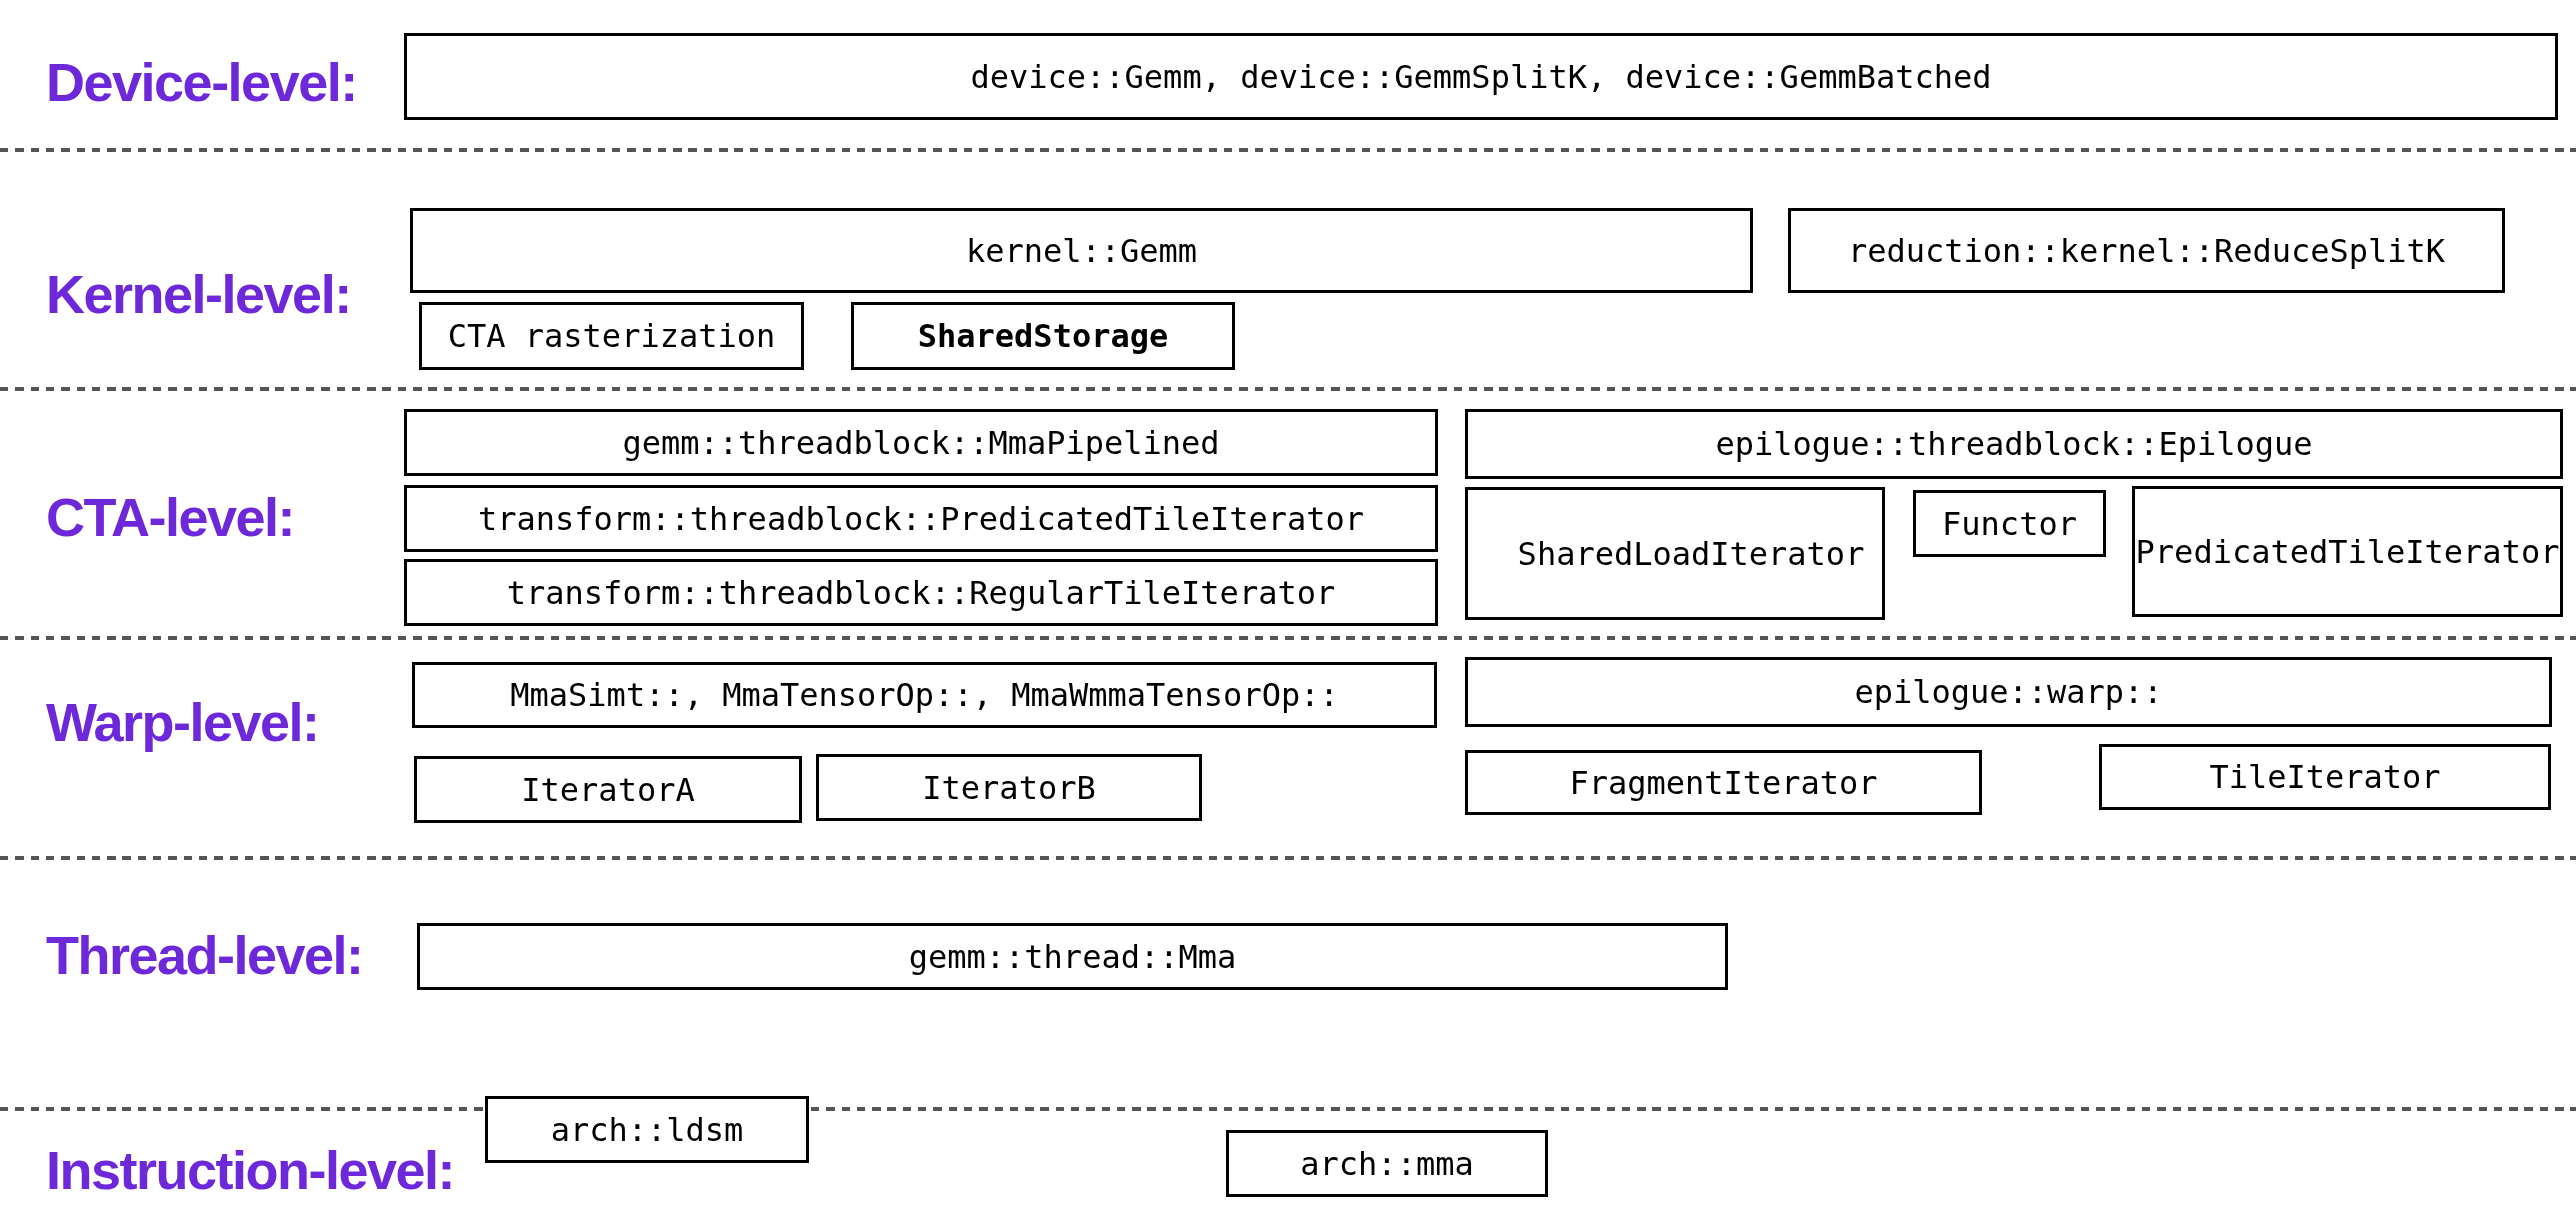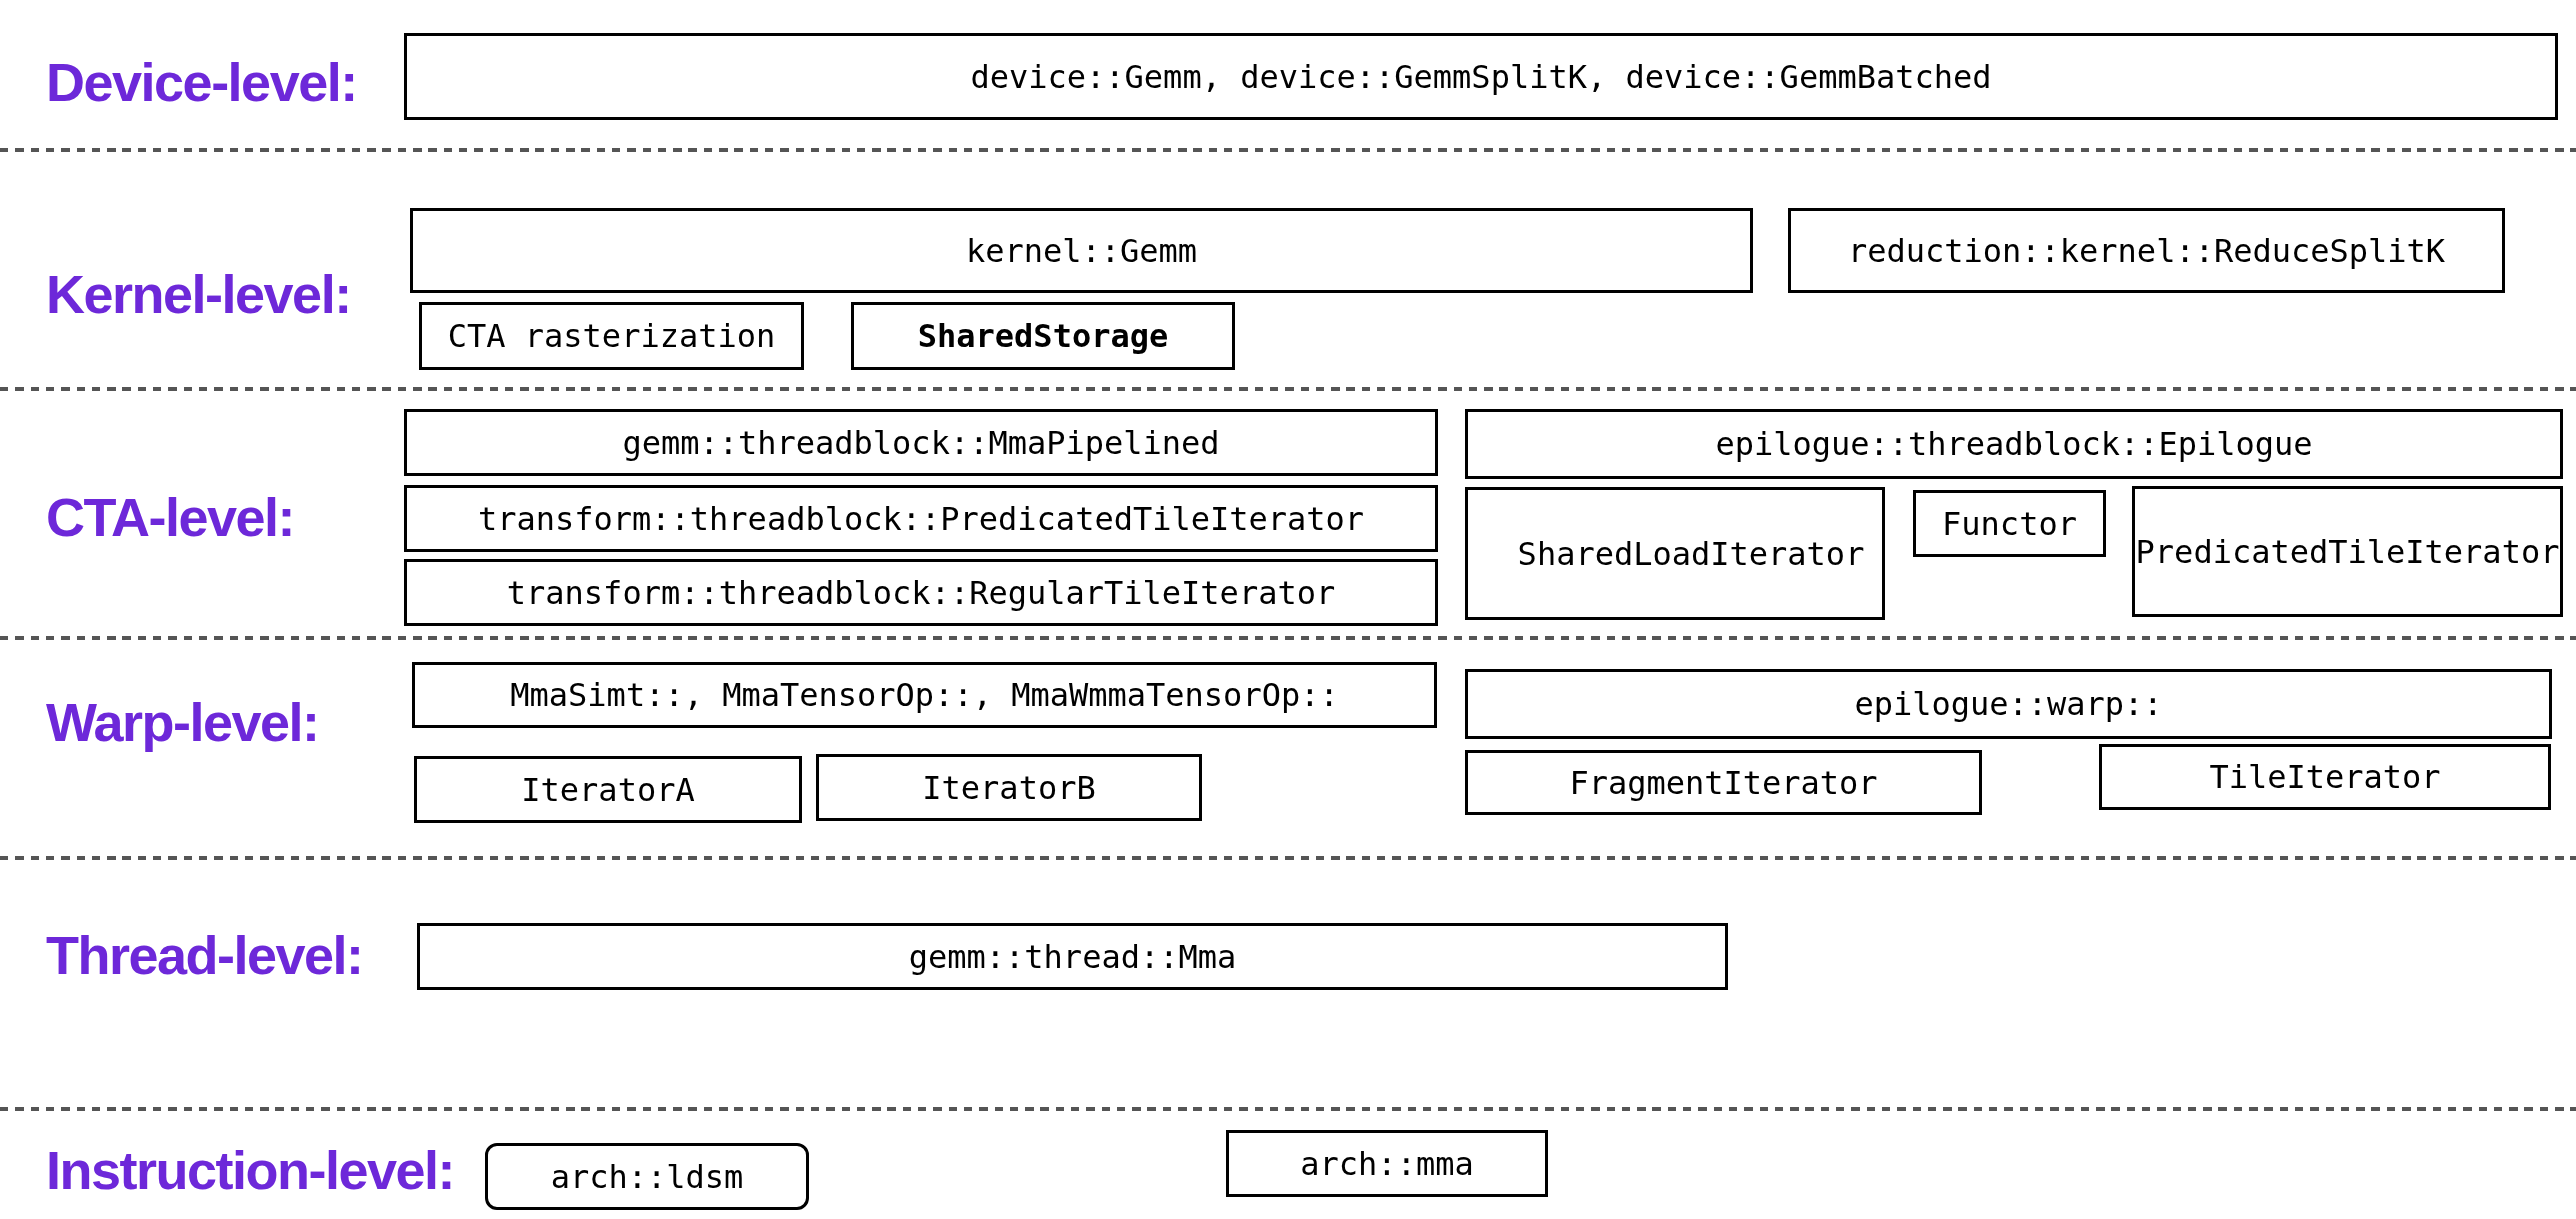--- a/index.html
+++ b/index.html
@@ -55,25 +55,25 @@
   #box-mma-pipelined{left:404px;top:409px;width:1034px;height:67px;}
   #box-pred-tile{left:404px;top:485px;width:1034px;height:67px;}
   #box-reg-tile{left:404px;top:559px;width:1034px;height:67px;}
   #box-epilogue-cta{left:1465px;top:409px;width:1098px;height:70px;}
   #box-shared-load{left:1465px;top:487px;width:420px;height:133px;padding-left:32px;}
   #box-functor{left:1913px;top:490px;width:193px;height:67px;}
   #box-epi-pred-tile{left:2132px;top:486px;width:431px;height:131px;}
   #box-warp-mma{left:412px;top:662px;width:1025px;height:66px;}
   #box-iter-a{left:414px;top:756px;width:388px;height:67px;}
   #box-iter-b{left:816px;top:754px;width:386px;height:67px;}
-  #box-epilogue-warp{left:1465px;top:657px;width:1087px;height:70px;margin-top:12px;}
+  #box-epilogue-warp{left:1465px;top:657px;width:1087px;height:70px;}
   #box-fragment-iter{left:1465px;top:750px;width:517px;height:65px;}
   #box-tile-iter{left:2099px;top:744px;width:452px;height:66px;}
   #box-thread-mma{left:417px;top:923px;width:1311px;height:67px;}
-  #box-ldsm{left:485px;top:1143px;width:324px;height:67px;border-radius:12px;}
+  #box-ldsm{left:485px;top:1096px;width:324px;height:67px;}
   #box-wmma{left:859px;top:1130px;width:325px;height:67px;}
   #box-arch-mma{left:1226px;top:1130px;width:322px;height:67px;}
 </style>
 </head>
 <body>
 
 <div class="canvas">
 
   <div class="divider" id="div-1"></div>
   <div class="divider" id="div-2"></div>

